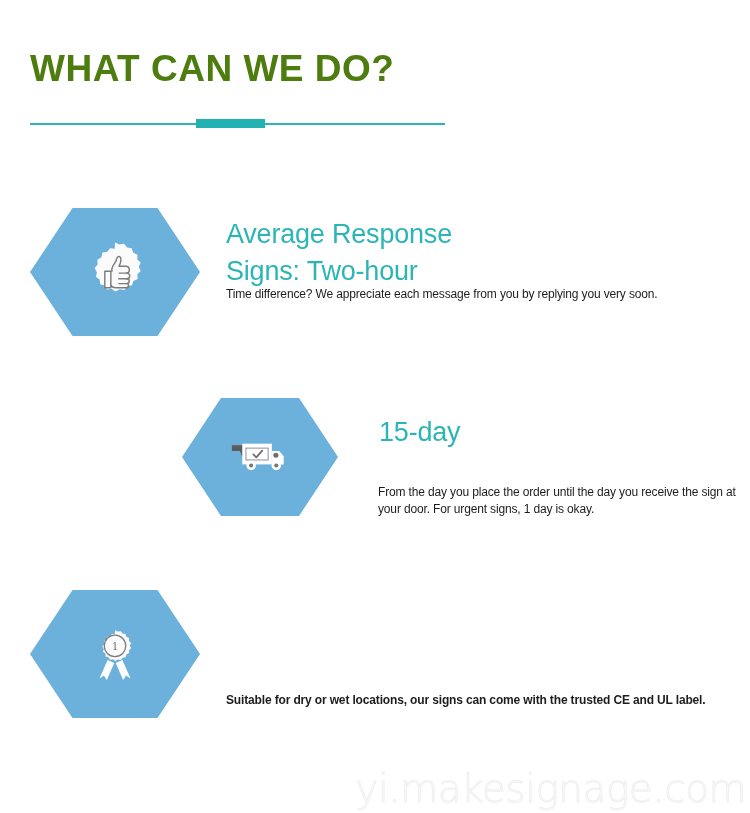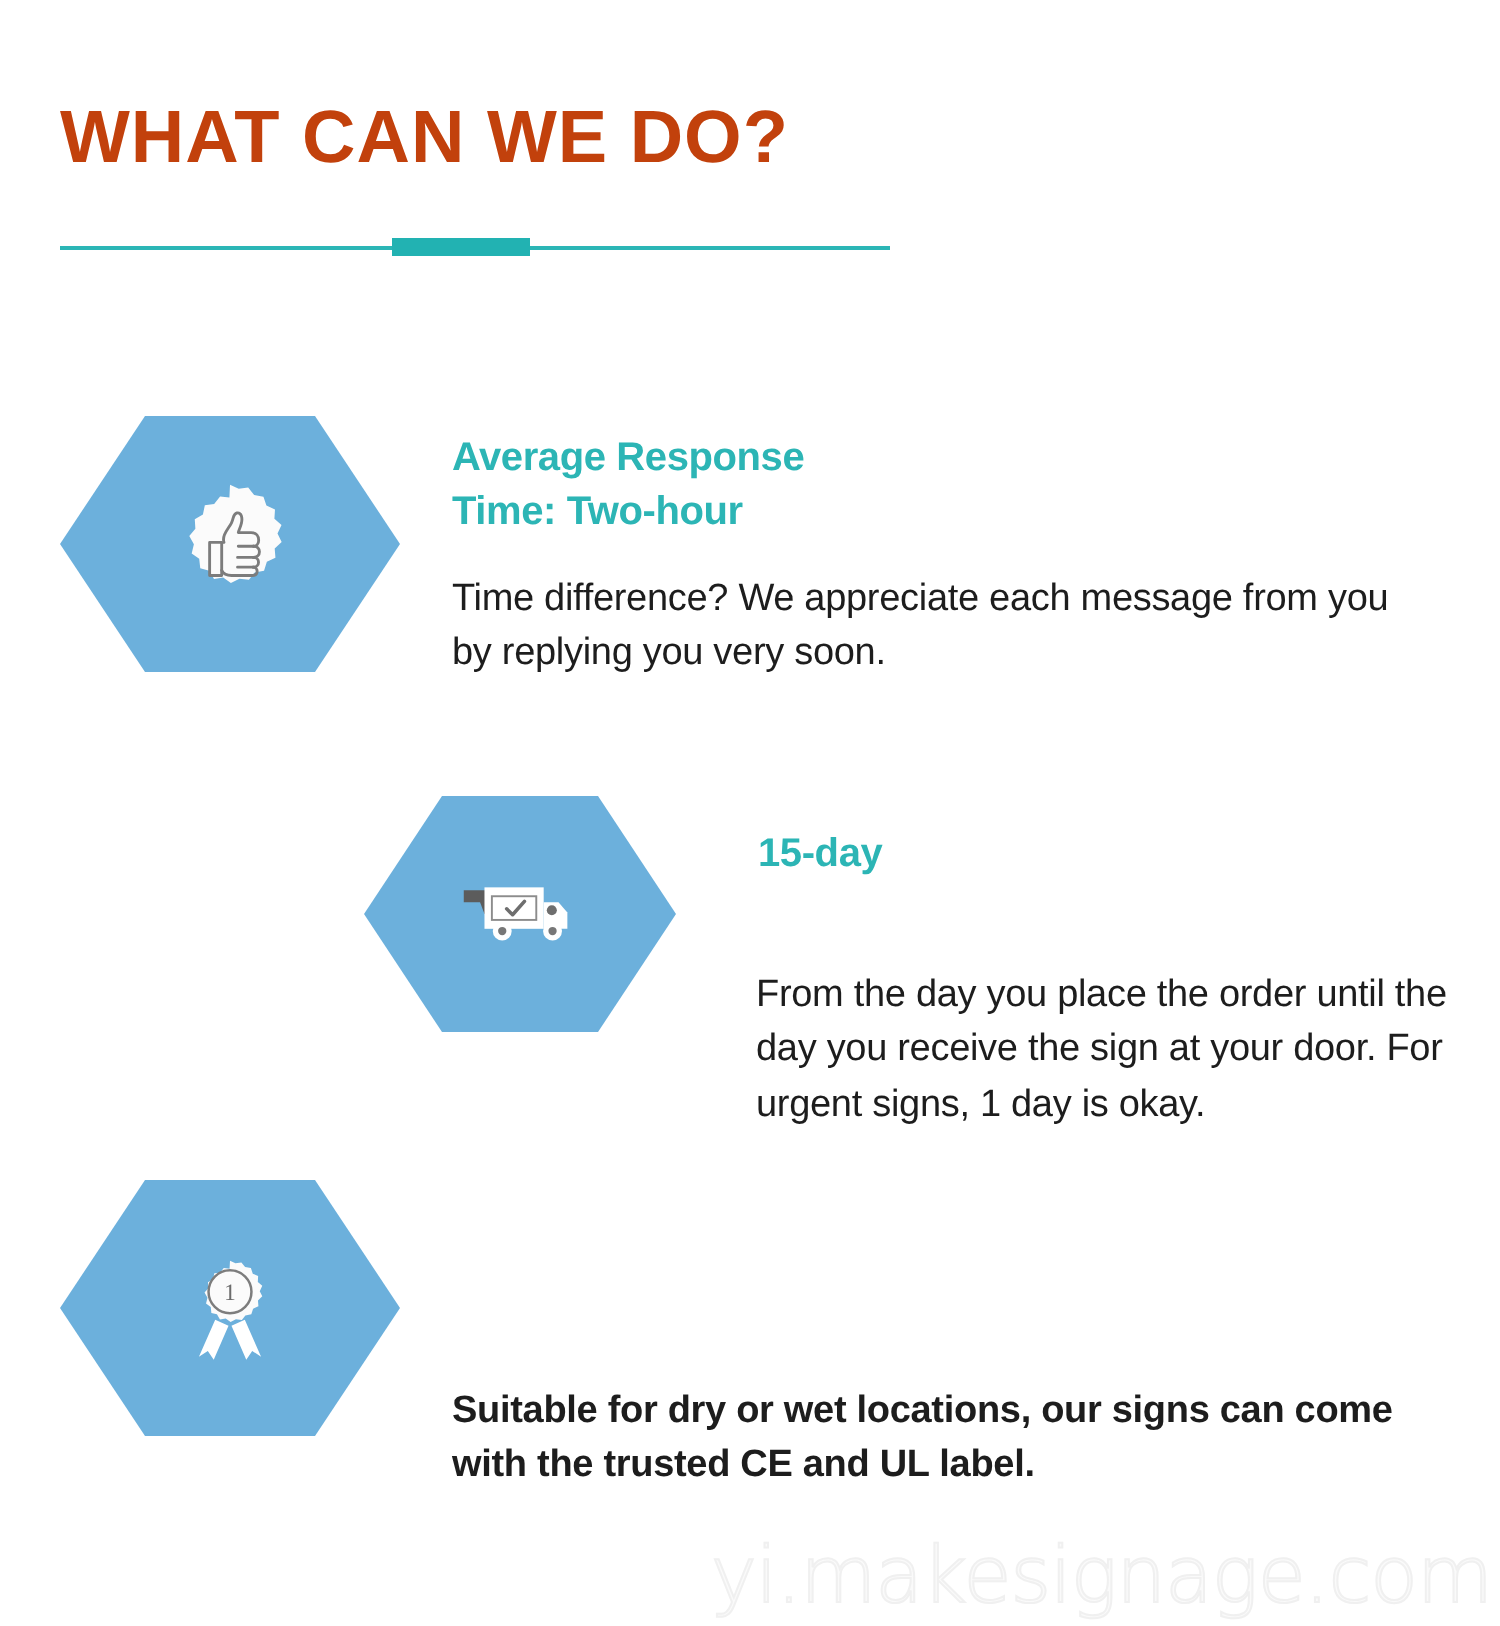--- a/index.html
+++ b/index.html
@@ -17,21 +17,21 @@
   }
 
   
   #page-title {
     position: absolute;
     left: 30px;
     top: 48px;
     font-size: 37px;
     font-weight: bold;
     letter-spacing: 0.5px;
-    color: #c2410c;
+    color: #4d7c0f;
     white-space: nowrap;
   }
 
   #title-divider {
     position: absolute;
     left: 30px;
     top: 123px;
     width: 415px;
     height: 2px;
     background: #2bb6b6;
@@ -62,31 +62,31 @@
     left: 50%;
     top: 50%;
     transform: translate(-50%, -50%);
     width: 74px;
     height: 74px;
   }
 
   .feat-heading {
     position: absolute;
     color: #2cb5b5;
-    font-size: 20px;
-    font-weight: bold;
+    font-size: 27px;
+    font-weight: normal;
     line-height: 1.36;
     letter-spacing: -0.2px;
     white-space: nowrap;
   }
 
   .feat-body {
     position: absolute;
     color: #1d1d1d;
-    font-size: 19px;
+    font-size: 12px;
     line-height: 1.44;
     letter-spacing: -0.15px;
   }
 
   
   #block-1 { left: 0; top: 0; }
   #block-1 .hex { left: 30px; top: 208px; width: 170px; height: 128px; }
   #block-1 .feat-heading { left: 226px; top: 216px; }
   #block-1 .feat-body { left: 226px; top: 286px; width: 480px; }
 
@@ -147,21 +147,21 @@
                  L 1,18.9 C -2,18.9 -4.5,17.5 -5.5,15.5"></path>
 
         <path d="M -5.5,15.5 L -5.5,-3 L -13.5,-3 L -13.5,18.9 L -5.5,18.9 Z"></path>
 
         <path d="M 5.5,-0.5 L 15.5,-0.5 M 5,6.9 L 15.5,6.9 M 5,13.4 L 15.3,13.4"></path>
       </g>
     </svg>
   </div>
   <div class="feat-heading">
     <span>Average Response</span><br>
-    <span>Time: Two-hour</span>
+    <span>Signs: Two-hour</span>
   </div>
   <div class="feat-body">Time difference? We appreciate each message from you by replying you very soon.</div>
 </div>
 
 <div class="feature-block" id="block-2">
   <div class="hex">
     <svg class="hex-icon" viewBox="0 0 100 100">
 
       <path fill="#5c5c5c" d="M 12,34 L 34,34 L 34,50 L 26,50 L 23,42 L 12,42 Z"></path>
 

